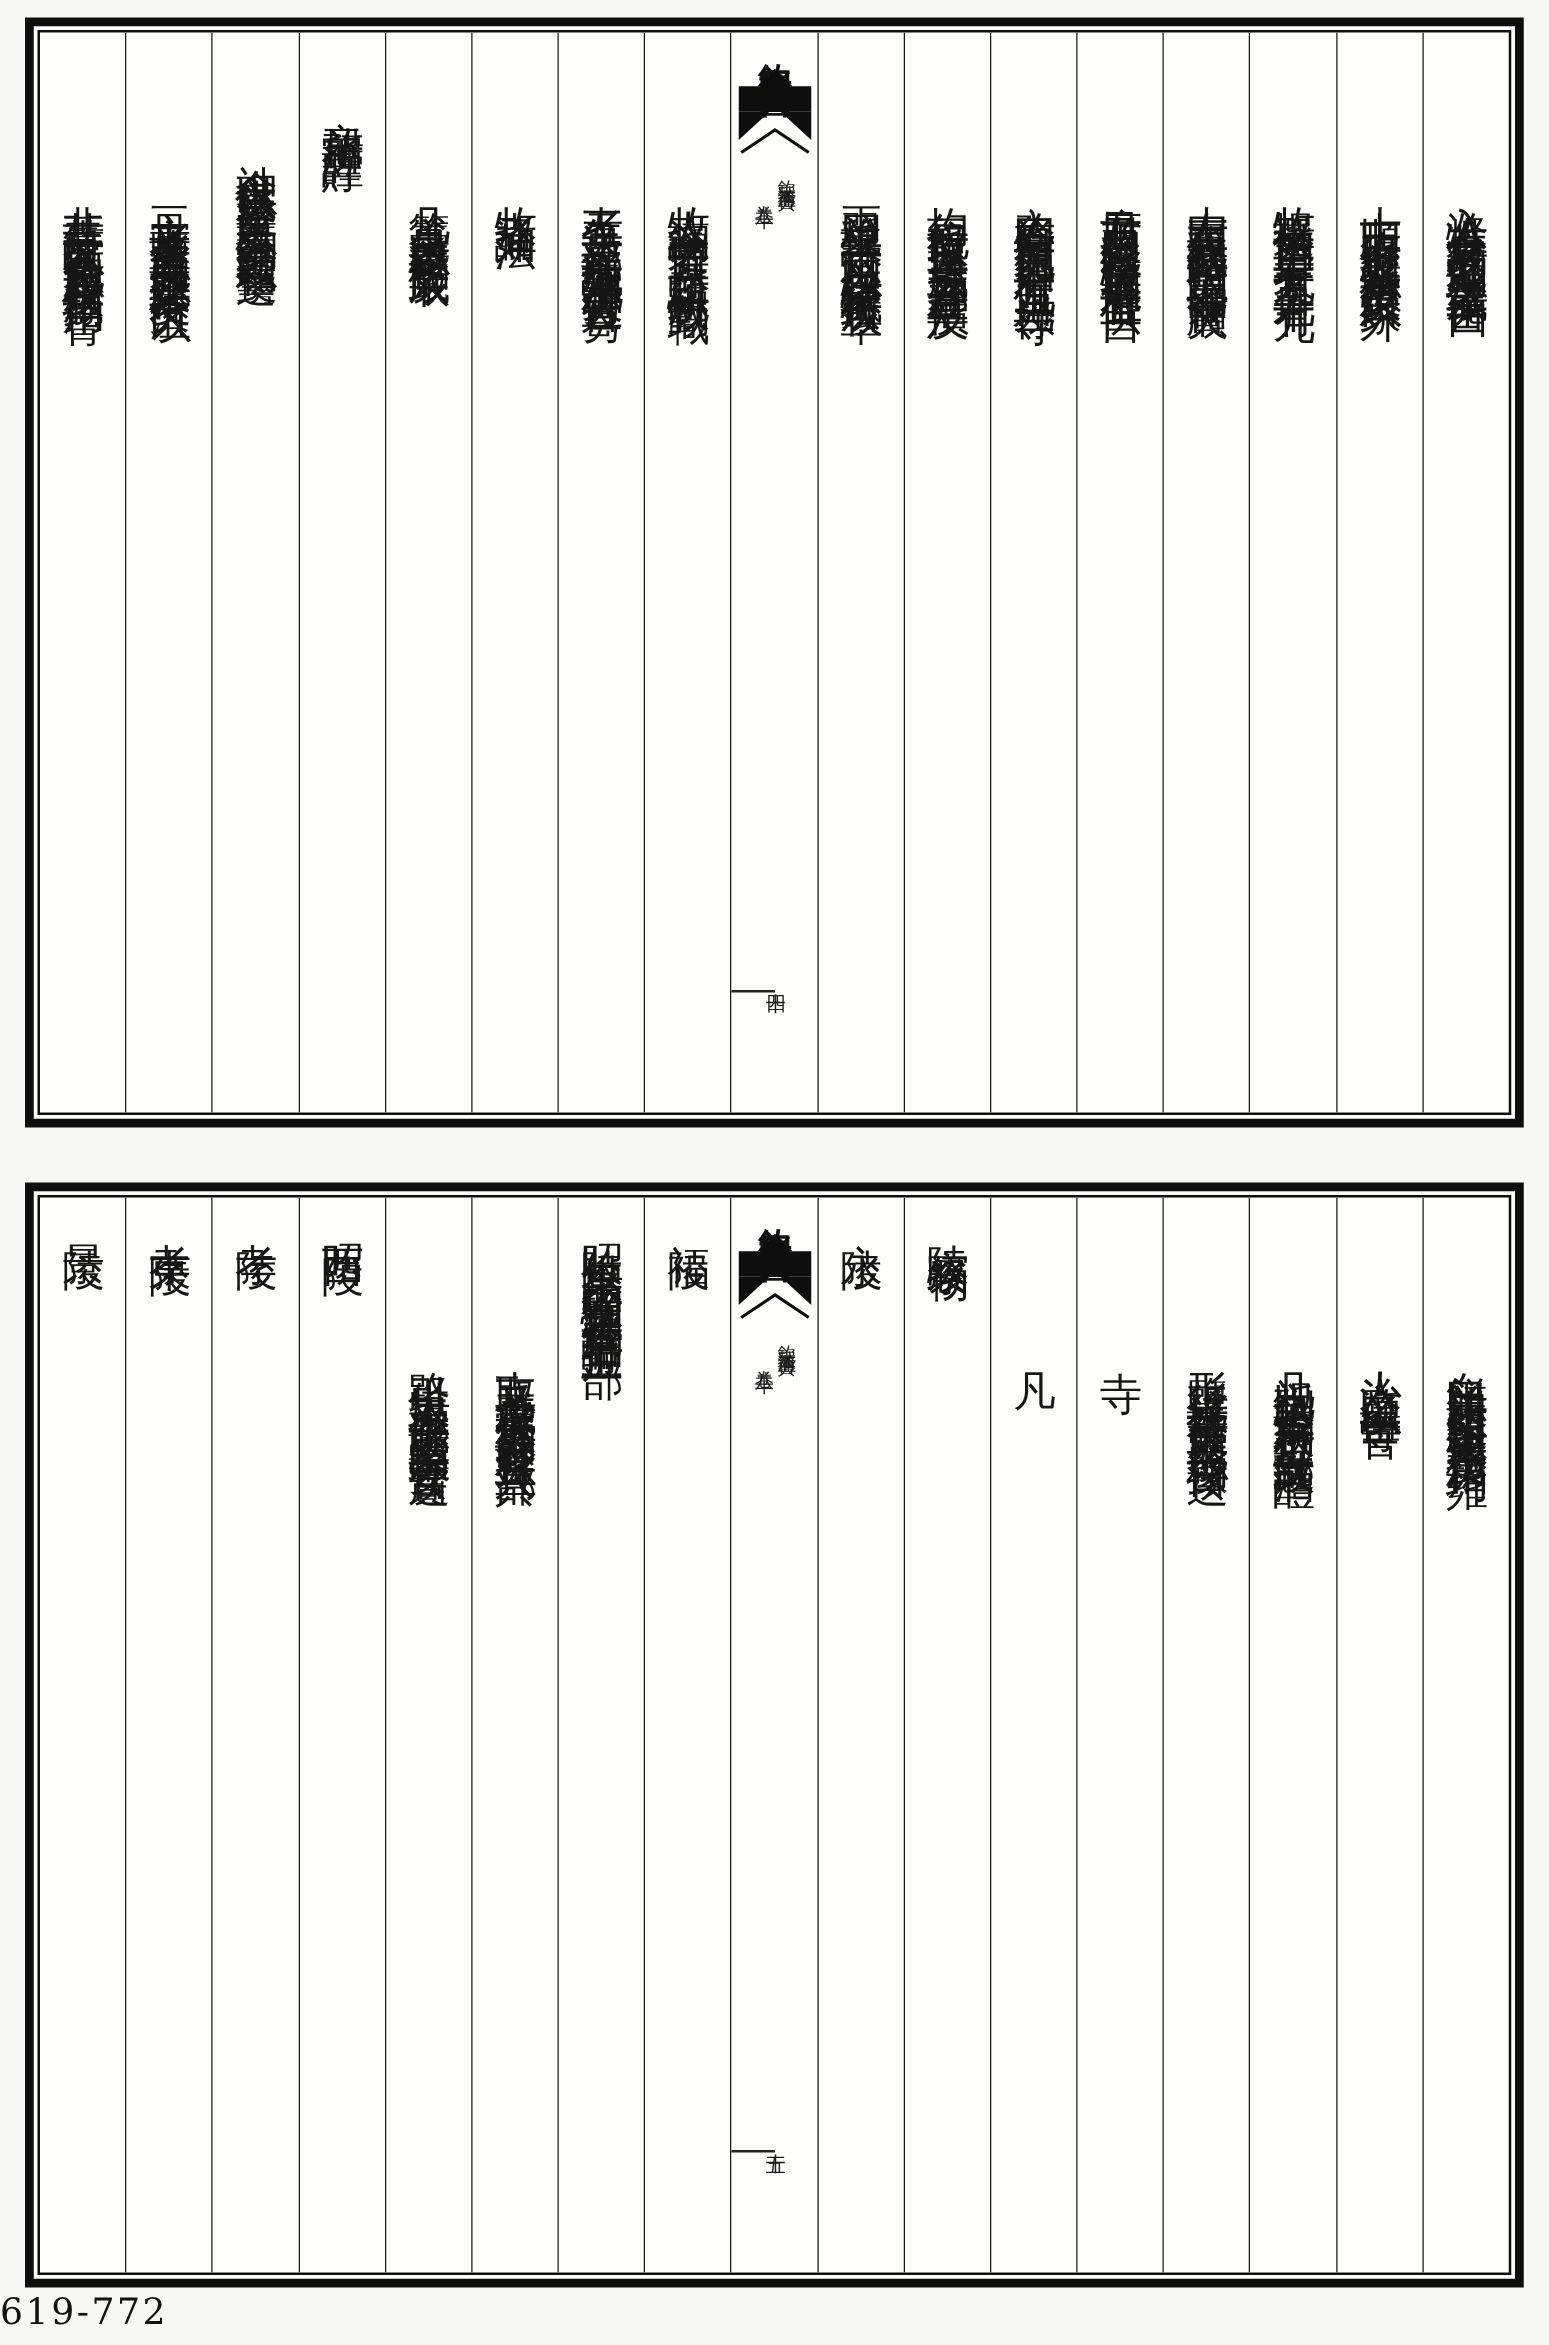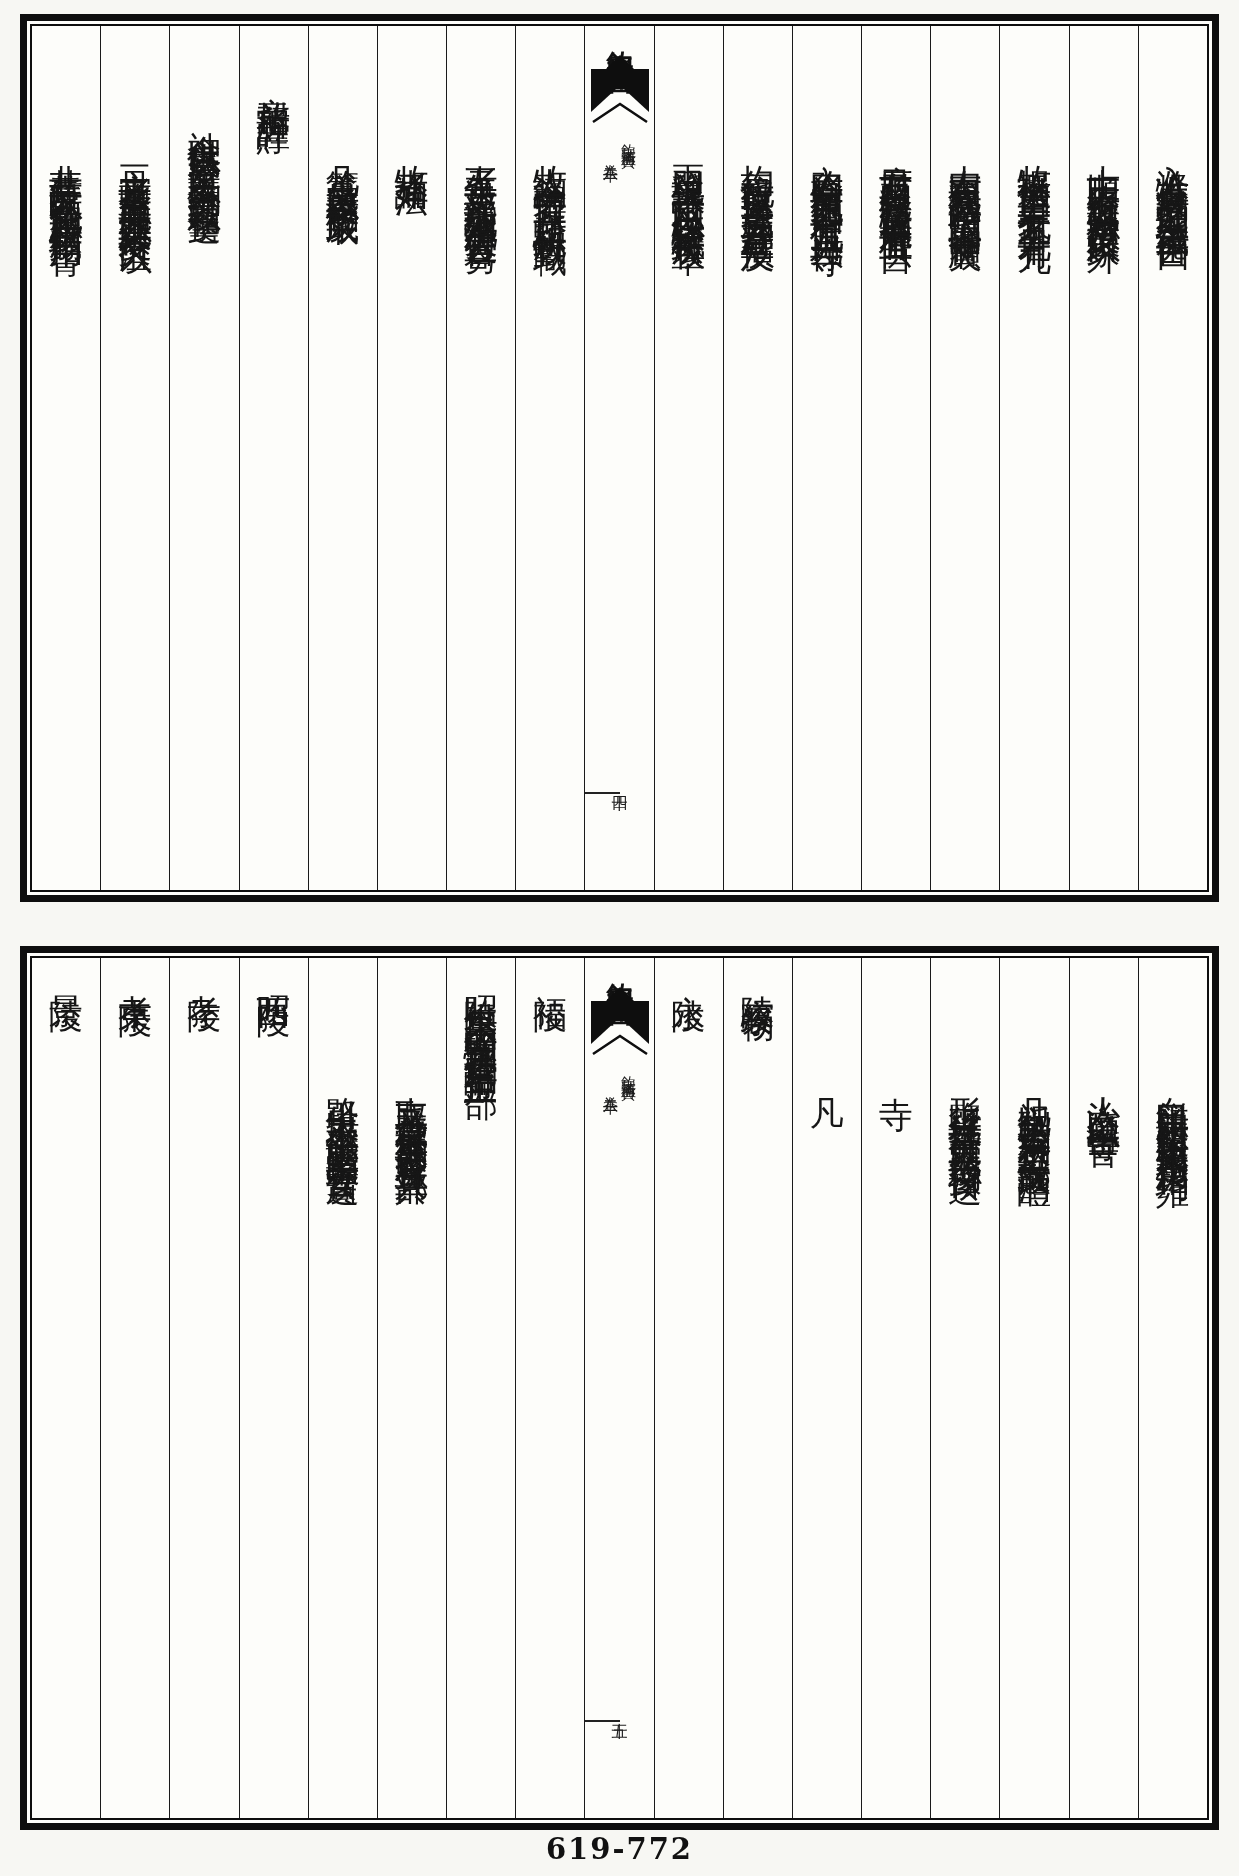--- a/index.html
+++ b/index.html
@@ -55,23 +55,22 @@
   .vol-chap{padding-top:20px;}
   .folio-wrap{margin-top:auto;margin-bottom:96px;width:100%;
     display:flex;flex-direction:column;align-items:center;}
   .folio{
     writing-mode:vertical-rl;text-orientation:upright;
     font-size:16px;letter-spacing:2px;line-height:20px;color:#1c1c1c;
   }
   .folio-rule{width:50%;margin-right:50%;border-top:2px solid #222;margin-top:6px;}
   .footer{
     position:absolute;top:1832px;left:0;width:100%;
-    text-align:center;font-size:29px;letter-spacing:2px;color:#111;
+    text-align:left;font-size:29px;letter-spacing:2px;color:#111;
     font-family:"DejaVu Serif","Liberation Serif",serif;
-    font-weight:bold;
   }
 </style>
 </head>
 <body>
 
 <div class="block block-upper">
   <div class="frame">
 
     <div class="col i-n">入滌牲有病者易之斃則埋之每歲牛二百四</div>
     <div class="col i-n">十由順天府行近畿各州縣市價及張家口外</div>

